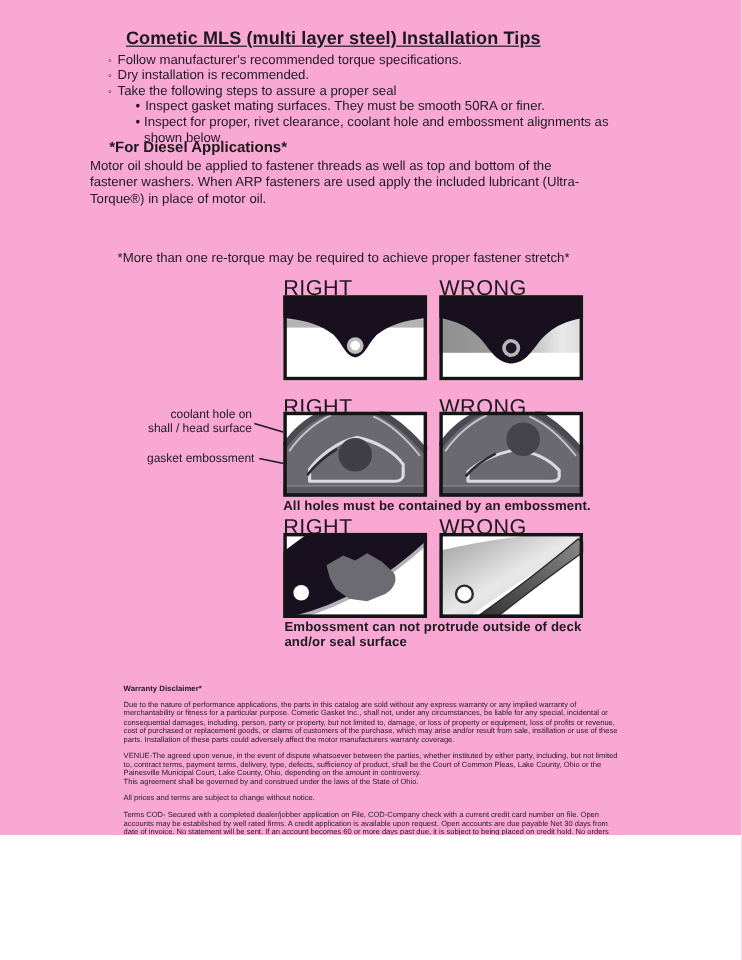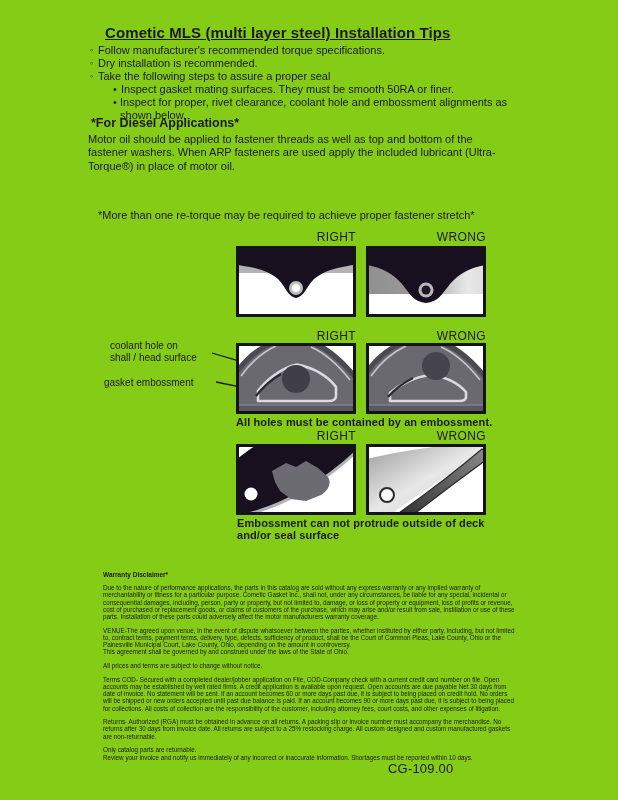--- a/index.html
+++ b/index.html
@@ -1,28 +1,28 @@
 <!DOCTYPE html>
 <html><head>
 <meta charset="utf-8">
 <style>
   html,body{margin:0;padding:0;background:#fff;}
-  .page{position:relative;width:618px;height:800px;background:#84cc16;overflow:hidden;
+  .page{position:relative;width:618px;height:696px;background:#f9a8d4;overflow:hidden;
         font-family:"Liberation Sans", sans-serif;color:#1d191f;}
   .abs{position:absolute;}
   .title{font-size:15px;font-weight:bold;text-decoration:underline;letter-spacing:.1px;}
   .b-row{display:flex;line-height:13px;font-size:11px;}
   .b-marker{width:8px;font-size:9px;line-height:13px;}
   .b-sub{padding-left:23px;}
   .b-sub .b-marker{width:8px;font-size:11px;}
   .h2{font-size:12.5px;font-weight:bold;}
   .para{font-size:11px;line-height:13.4px;}
-  .dg-label{width:120px;text-align:right;font-size:12px;letter-spacing:.4px;}
+  .dg-label{width:120px;text-align:left;font-size:18px;letter-spacing:.4px;}
   .dg-caption{font-size:11px;font-weight:bold;letter-spacing:.1px;}
-  .callout{font-size:10px;line-height:11.5px;}
+  .callout{font-size:10px;line-height:11.5px;text-align:right;}
   .tiny{font-size:6.3px;line-height:7.2px;width:414px;letter-spacing:0;}
   .tiny .t-head{font-weight:bold;font-size:6.5px;margin-bottom:6px;}
   .tiny p{margin:0 0 6.5px 0;}
   .tiny .t-line{margin:0;}
   .tiny .t-gap{margin-top:6.5px;}
   .footer-code{font-size:13px;letter-spacing:.2px;}
   svg{display:block;}
 </style>
 </head>
 <body>
@@ -48,21 +48,21 @@
       <span class="b-marker">•</span>
       <span>Inspect gasket mating surfaces.  They must be smooth 50RA or finer.</span>
     </div>
     <div class="b-row b-sub">
       <span class="b-marker">•</span>
       <span>Inspect for proper, rivet clearance, coolant hole and embossment alignments as shown below.</span>
     </div>
   </div>
 
   <div class="abs h2" style="left:91px;top:116px;">*For Diesel Applications*</div>
-  <div class="abs para" style="left:88px;top:133px;width:424px;">Motor oil should be applied to fastener threads as well as top and bottom of the fastener washers. When ARP fasteners are used apply the included lubricant (Ultra-Torque®) in place of motor oil.</div>
+  <div class="abs para" style="left:75px;top:133px;width:424px;">Motor oil should be applied to fastener threads as well as top and bottom of the fastener washers. When ARP fasteners are used apply the included lubricant (Ultra-Torque®) in place of motor oil.</div>
   <div class="abs para" style="left:98px;top:209px;width:424px;">*More than one re-torque may be required to achieve proper fastener stretch*</div>
 
   <div class="abs dg-label" style="left:236px;top:230px;">RIGHT</div>
   <div class="abs dg-label" style="left:366px;top:230px;">WRONG</div>
 
   <svg class="abs" style="left:236px;top:246px;" width="120" height="71" viewBox="0 0 120 71">
     <rect width="120" height="71" fill="#ffffff"></rect>
     <rect y="20" width="120" height="7" fill="#b3b3b3"></rect>
     <path d="M0,0 H120 V19 C100,21 88,25 78,33 C70,41 69,50 60,52 C51,50 50,41 42,33 C32,25 20,21 0,19 Z" fill="#18101f"></path>
     <circle cx="60" cy="42" r="7" fill="#bdbdbd"></circle>

